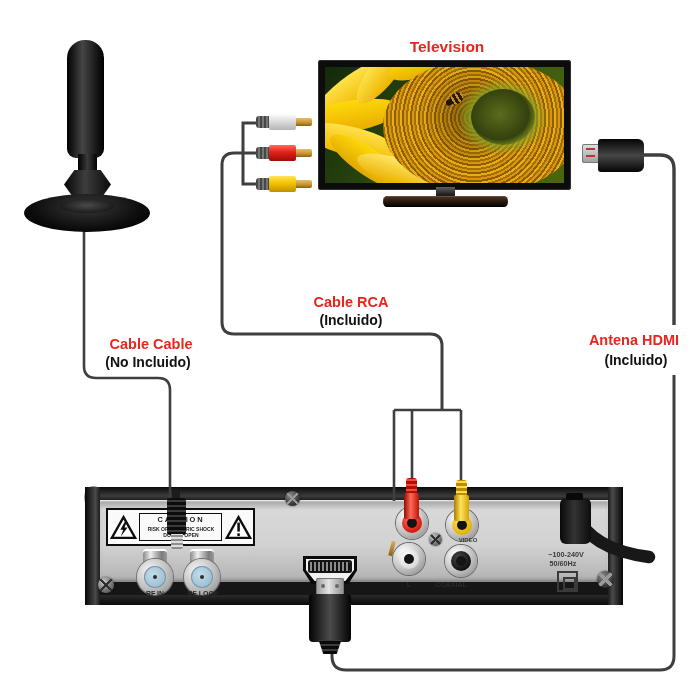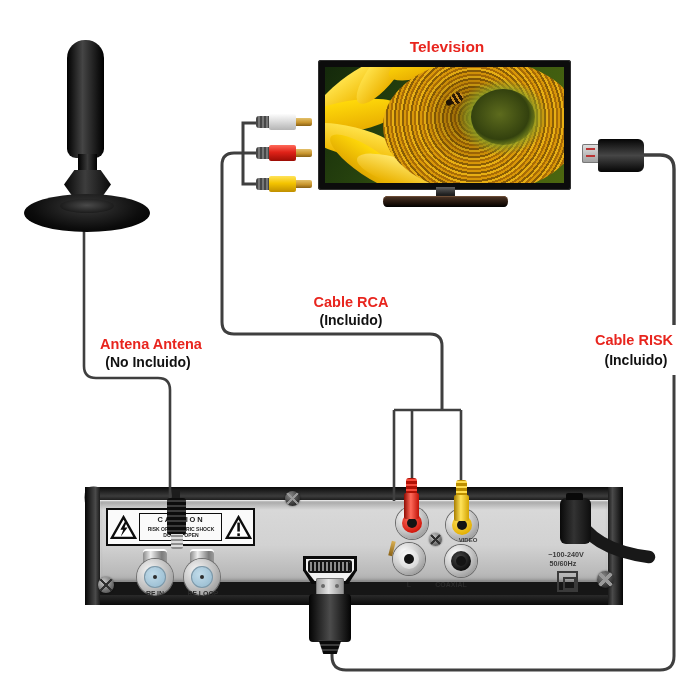--- a/index.html
+++ b/index.html
@@ -305,22 +305,22 @@
     <i style="left:5px;"></i>
     <i style="left:19px;"></i>
   </div>
   <div class="abs hdmi-plug2-body"></div>
   <div class="abs hdmi-plug2-boot"></div>
 
   <div class="abs strain"></div>
 
   <div class="dlabel red-l" style="left:447px;top:38px;font-size:15.5px;">Television</div>
 
-  <div class="dlabel red-l" style="left:151px;top:336px;font-size:14.5px;">Antena Antena</div>
+  <div class="dlabel red-l" style="left:151px;top:336px;font-size:14.5px;">Cable Cable</div>
   <div class="dlabel blk-l" style="left:148px;top:354px;font-size:14px;">(No Incluido)</div>
 
   <div class="dlabel red-l" style="left:351px;top:294px;font-size:14.5px;">Cable RCA</div>
   <div class="dlabel blk-l" style="left:351px;top:312px;font-size:14px;">(Incluido)</div>
 
-  <div class="dlabel red-l" style="left:634px;top:332px;font-size:14.5px;">Cable RISK</div>
+  <div class="dlabel red-l" style="left:634px;top:332px;font-size:14.5px;">Antena HDMI</div>
   <div class="dlabel blk-l" style="left:636px;top:352px;font-size:14px;">(Incluido)</div>
 
 </div>
 
 </body></html>

